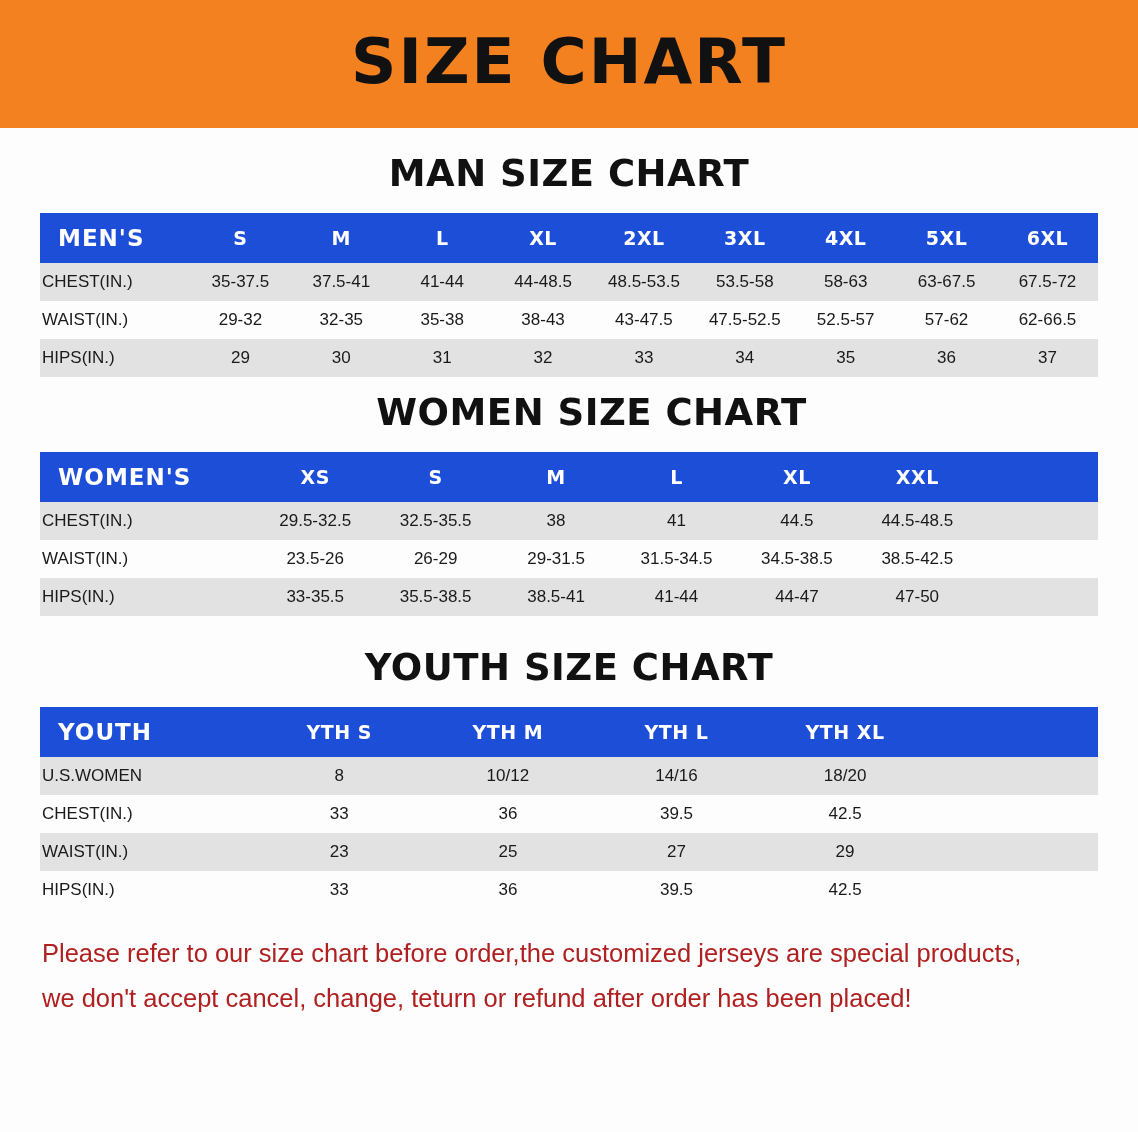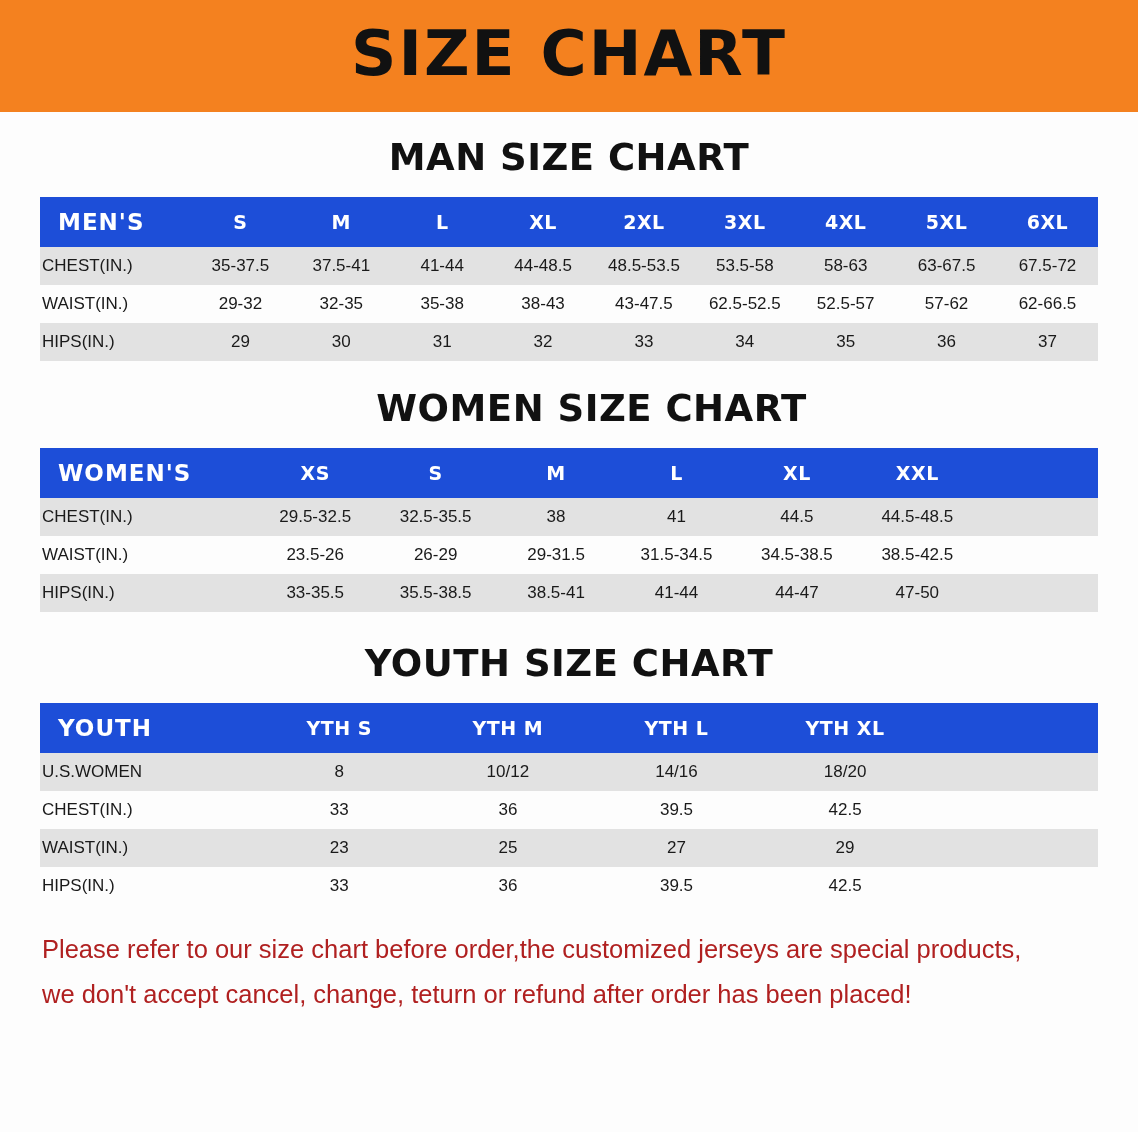--- a/index.html
+++ b/index.html
@@ -14,21 +14,21 @@
     overflow: hidden;
   }
   .page {
     position: relative;
     width: 1138px;
     height: 1132px;
     background: #fdfdfd;
   }
   
   .banner {
-    height: 112px;
+    height: 128px;
     background: #f4811f;
     display: flex;
     align-items: center;
     justify-content: center;
   }
   .banner-title {
     font-family: "DejaVu Sans", sans-serif;
     font-weight: bold;
     font-size: 63px;
     letter-spacing: 2px;
@@ -39,21 +39,21 @@
   
   .section-title {
     text-align: center;
     font-family: "DejaVu Sans", sans-serif;
     font-weight: bold;
     font-size: 37px;
     color: #111;
     letter-spacing: 0.5px;
   }
   .st-man   { margin-top: 24px; }
-  .st-women { margin-top: 26px; padding-left: 45px; }
+  .st-women { margin-top: 14px; padding-left: 45px; }
   .st-youth { margin-top: 30px; }
 
   
   .table-wrap {
     margin: 18px 40px 0 40px;
   }
   table {
     width: 1058px;
     border-collapse: collapse;
     table-layout: fixed;
@@ -155,21 +155,21 @@
           <td>63-67.5</td>
           <td>67.5-72</td>
         </tr>
         <tr class="plain">
           <td class="rowlabel">WAIST(IN.)</td>
           <td>29-32</td>
           <td>32-35</td>
           <td>35-38</td>
           <td>38-43</td>
           <td>43-47.5</td>
-          <td>62.5-52.5</td>
+          <td>47.5-52.5</td>
           <td>52.5-57</td>
           <td>57-62</td>
           <td>62-66.5</td>
         </tr>
         <tr class="shade">
           <td class="rowlabel">HIPS(IN.)</td>
           <td>29</td>
           <td>30</td>
           <td>31</td>
           <td>32</td>

